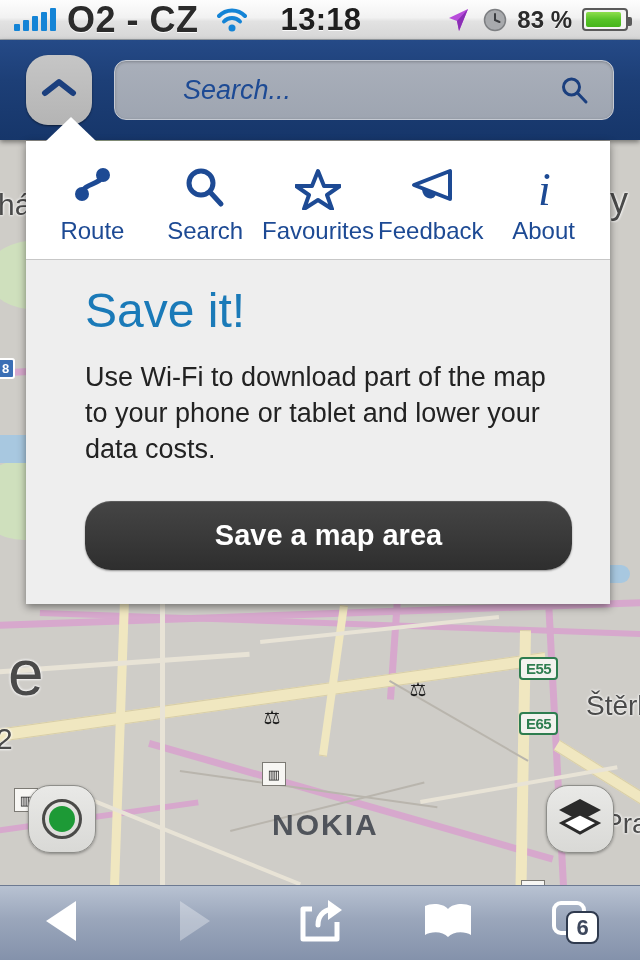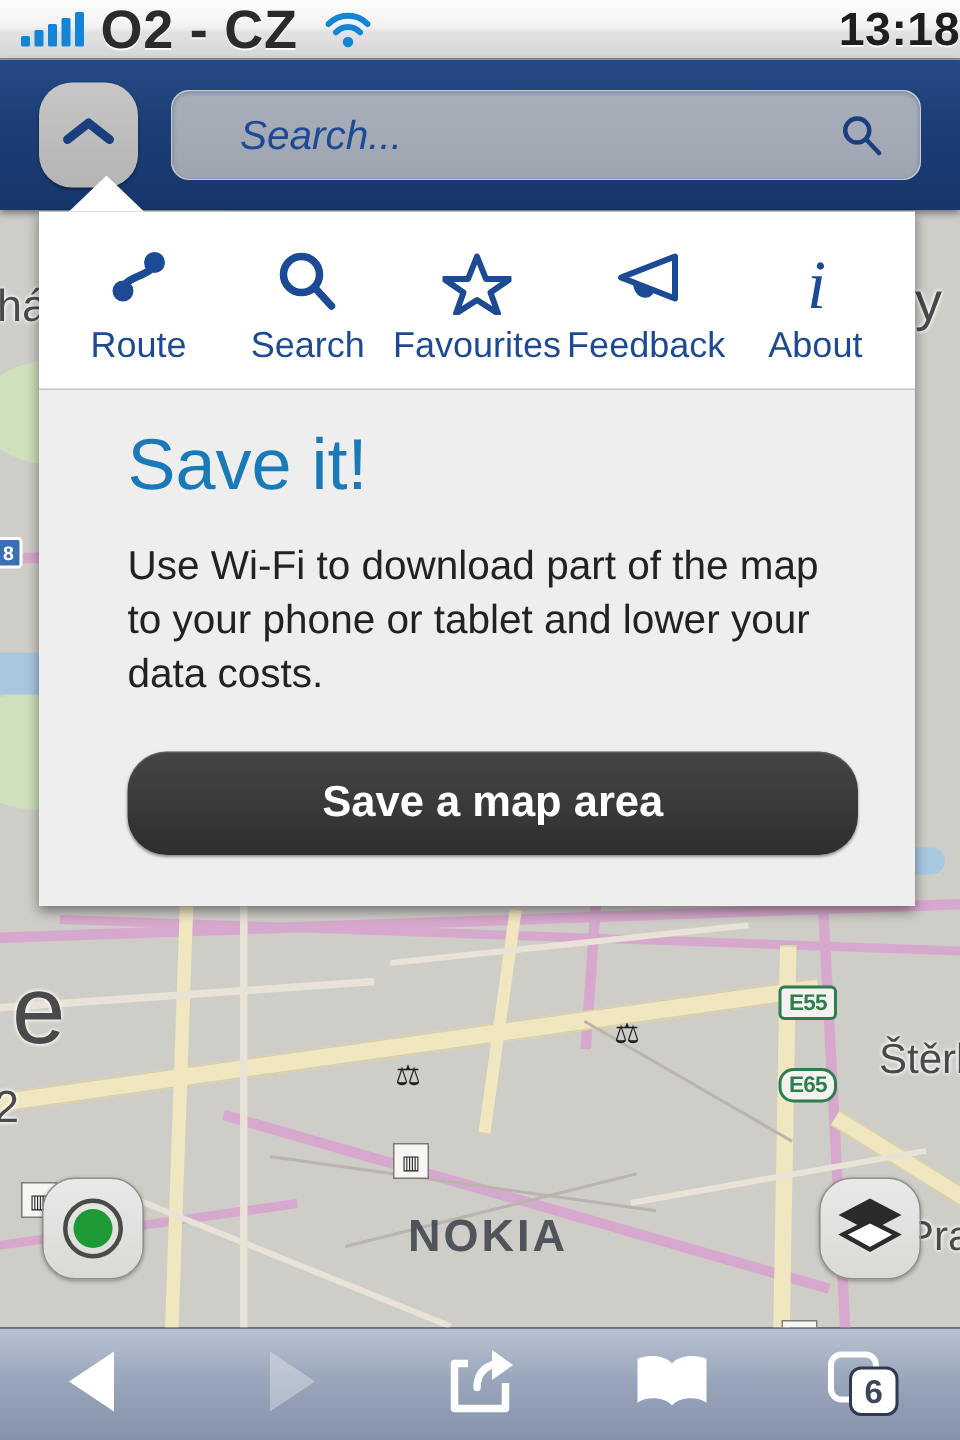--- a/index.html
+++ b/index.html
@@ -158,21 +158,21 @@
     margin-left: 22px;
     flex: 1; height: 60px; margin-right: 26px;
     background: linear-gradient(to bottom, #a9afba 0%, #9ea5b1 100%);
     border: 1px solid #c5cad3; border-radius: 12px;
     display: flex; align-items: center;
     box-sizing: border-box;
     box-shadow: inset 0 1px 3px rgba(0,0,0,0.25);
   }
   #search-placeholder {
     flex: 1; padding-left: 45px;
-    font-style: italic; font-size: 27px; color: #1d4a94;
+    font-style: italic; font-size: 27px; color: #1d4a94; margin-left: 23px;
   }
   #search-icon-btn { padding-right: 24px; display: flex; align-items: center; }
 
   
   #panel {
     position: absolute; left: 26px; top: 141px;
     width: 584px;
     box-shadow: 0 3px 8px rgba(0,0,0,0.45);
   }
   #panel-pointer {
@@ -276,21 +276,21 @@
     <div class="road thin" style="left:230px; top:790px; width:200px; height:2px; transform:rotate(-14deg);"></div>
 
     <div class="map-label" style="left:8px; top:596px; font-size:64px;">e</div>
     <div class="map-label" style="left:-2px; top:148px; font-size:30px;">há</div>
     <div class="map-label" style="left:-4px; top:682px; font-size:30px;">2</div>
     <div class="map-label" style="left:610px; top:140px; font-size:36px;">y</div>
     <div class="map-label" style="left:586px; top:650px; font-size:28px; white-space:nowrap;">Štěrb</div>
     <div class="map-label" style="left:604px; top:768px; font-size:28px; white-space:nowrap;">Pra</div>
 
     <div class="shield-e" style="left:519px; top:617px;">E55</div>
-    <div class="shield-e" style="left:519px; top:672px;border-radius:10px;">E65</div>
+    <div class="shield-e" style="left:519px; top:672px;">E65</div>
     <div class="shield-blue" style="left:-4px; top:318px;">8</div>
 
     <div class="poi-train" style="left:14px; top:748px;">▥</div>
     <div class="poi-train" style="left:262px; top:722px;">▥</div>
     <div class="poi-train" style="left:521px; top:840px;">▥</div>
     <div class="poi-marker" style="left:262px; top:668px;">⚖</div>
     <div class="poi-marker" style="left:408px; top:640px;">⚖</div>
 
     <div id="nokia-watermark" style="left:272px; top:768px;">NOKIA</div>
 
@@ -324,20 +324,38 @@
         <svg width="30" height="24" viewBox="0 0 30 24">
           <path d="M2 8 A18 18 0 0 1 28 8" stroke="#1484d6" stroke-width="4" fill="none" stroke-linecap="round"></path>
           <path d="M7 13.5 A11 11 0 0 1 23 13.5" stroke="#1484d6" stroke-width="4" fill="none" stroke-linecap="round"></path>
           <circle cx="15" cy="20" r="3.5" fill="#1484d6"></circle>
         </svg>
       </span>
     </div>
     <div class="sb-center">
       <span class="clock">13:18</span>
     </div>
+    <div class="sb-right">
+      <span class="loc-arrow">
+        <svg width="26" height="26" viewBox="0 0 26 26">
+          <polygon points="23,2 4,11 12,14 14,24" fill="#b84ddb"></polygon>
+          <polygon points="23,2 12,14 14,24" fill="#8a2fb5"></polygon>
+        </svg>
+      </span>
+      <span class="alarm-icon">
+        <svg width="24" height="24" viewBox="0 0 24 24">
+          <circle cx="12" cy="12" r="10.5" fill="#a8aaad" stroke="#7d7f82" stroke-width="1.5"></circle>
+          <path d="M12 6 L12 12 L16.5 14" stroke="#3b3d40" stroke-width="2" fill="none" stroke-linecap="round"></path>
+        </svg>
+      </span>
+      <span class="battery-pct">83 %</span>
+      <span class="battery">
+          <span class="fill"></span>
+        </span>
+    </div>
   </div>
 
   <div id="navbar">
     <div id="menu-toggle-button">
       <span>
         <svg width="38" height="24" viewBox="0 0 38 24">
           <path d="M5 17 L19 6 L33 17" stroke="#1b3f7e" stroke-width="6" fill="none" stroke-linecap="round" stroke-linejoin="round"></path>
         </svg>
       </span>
     </div>

